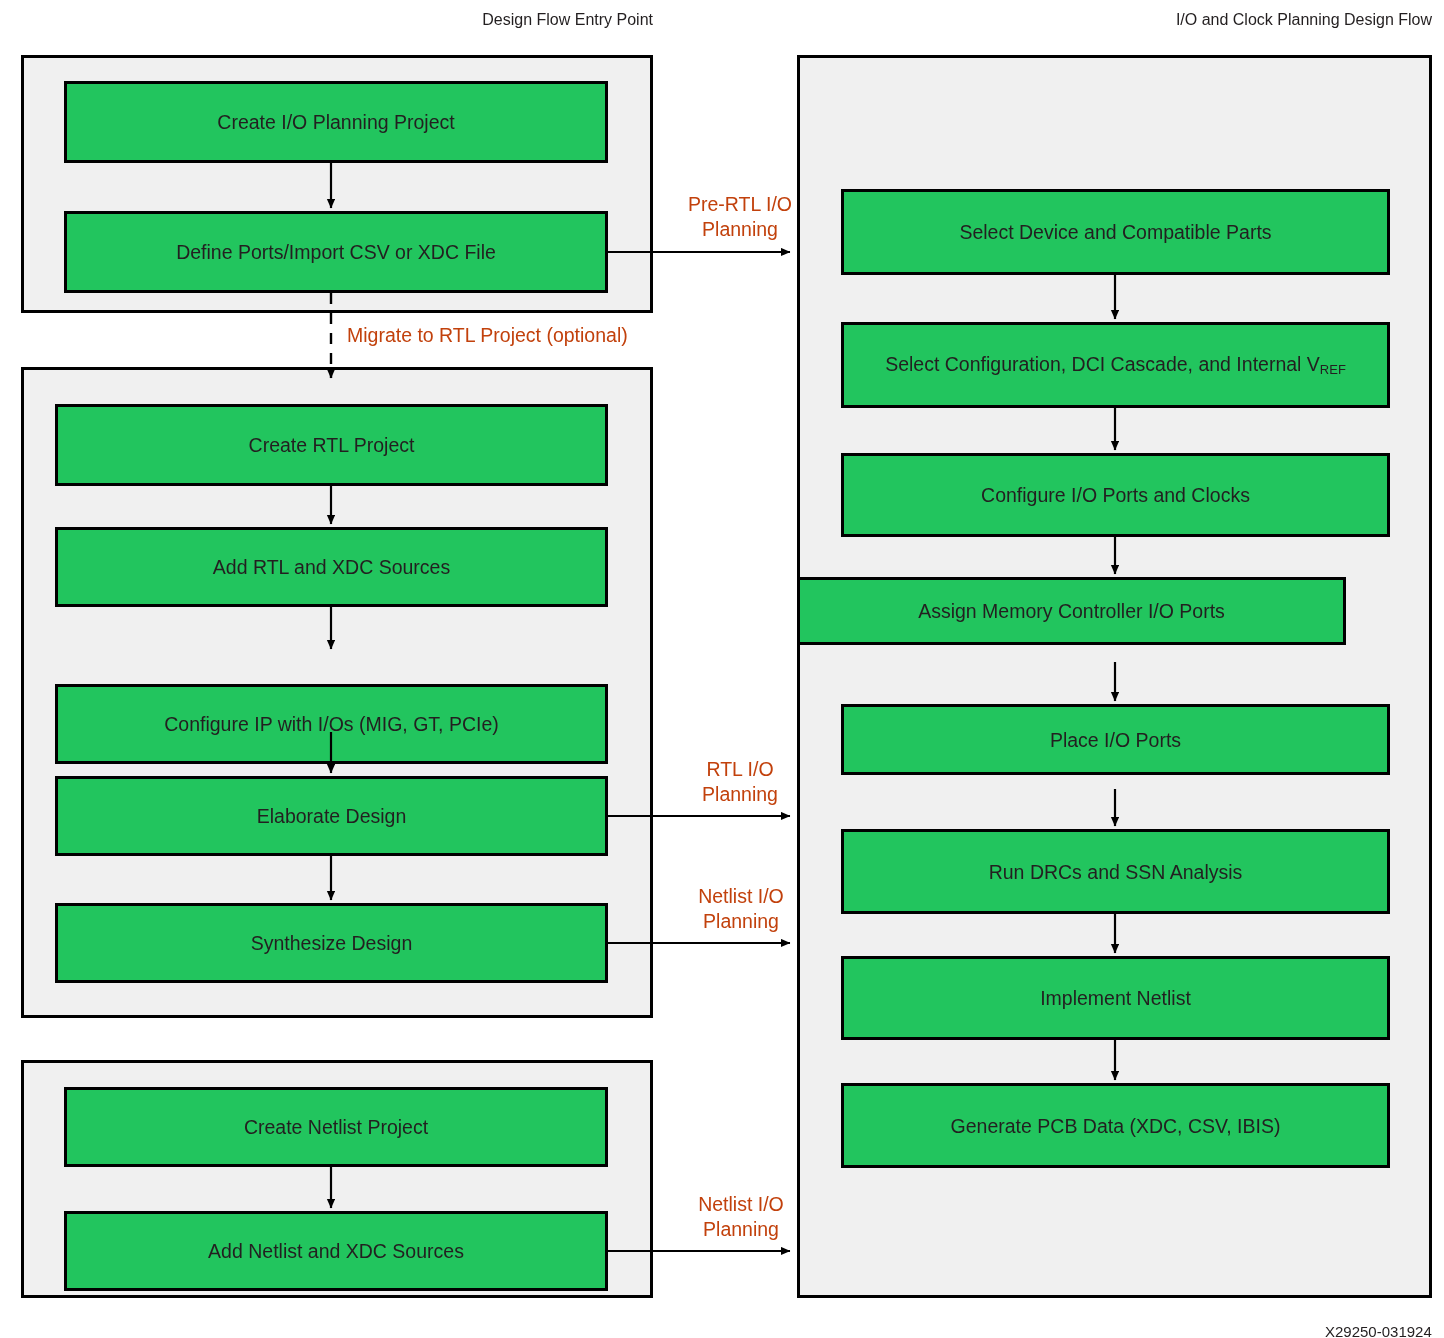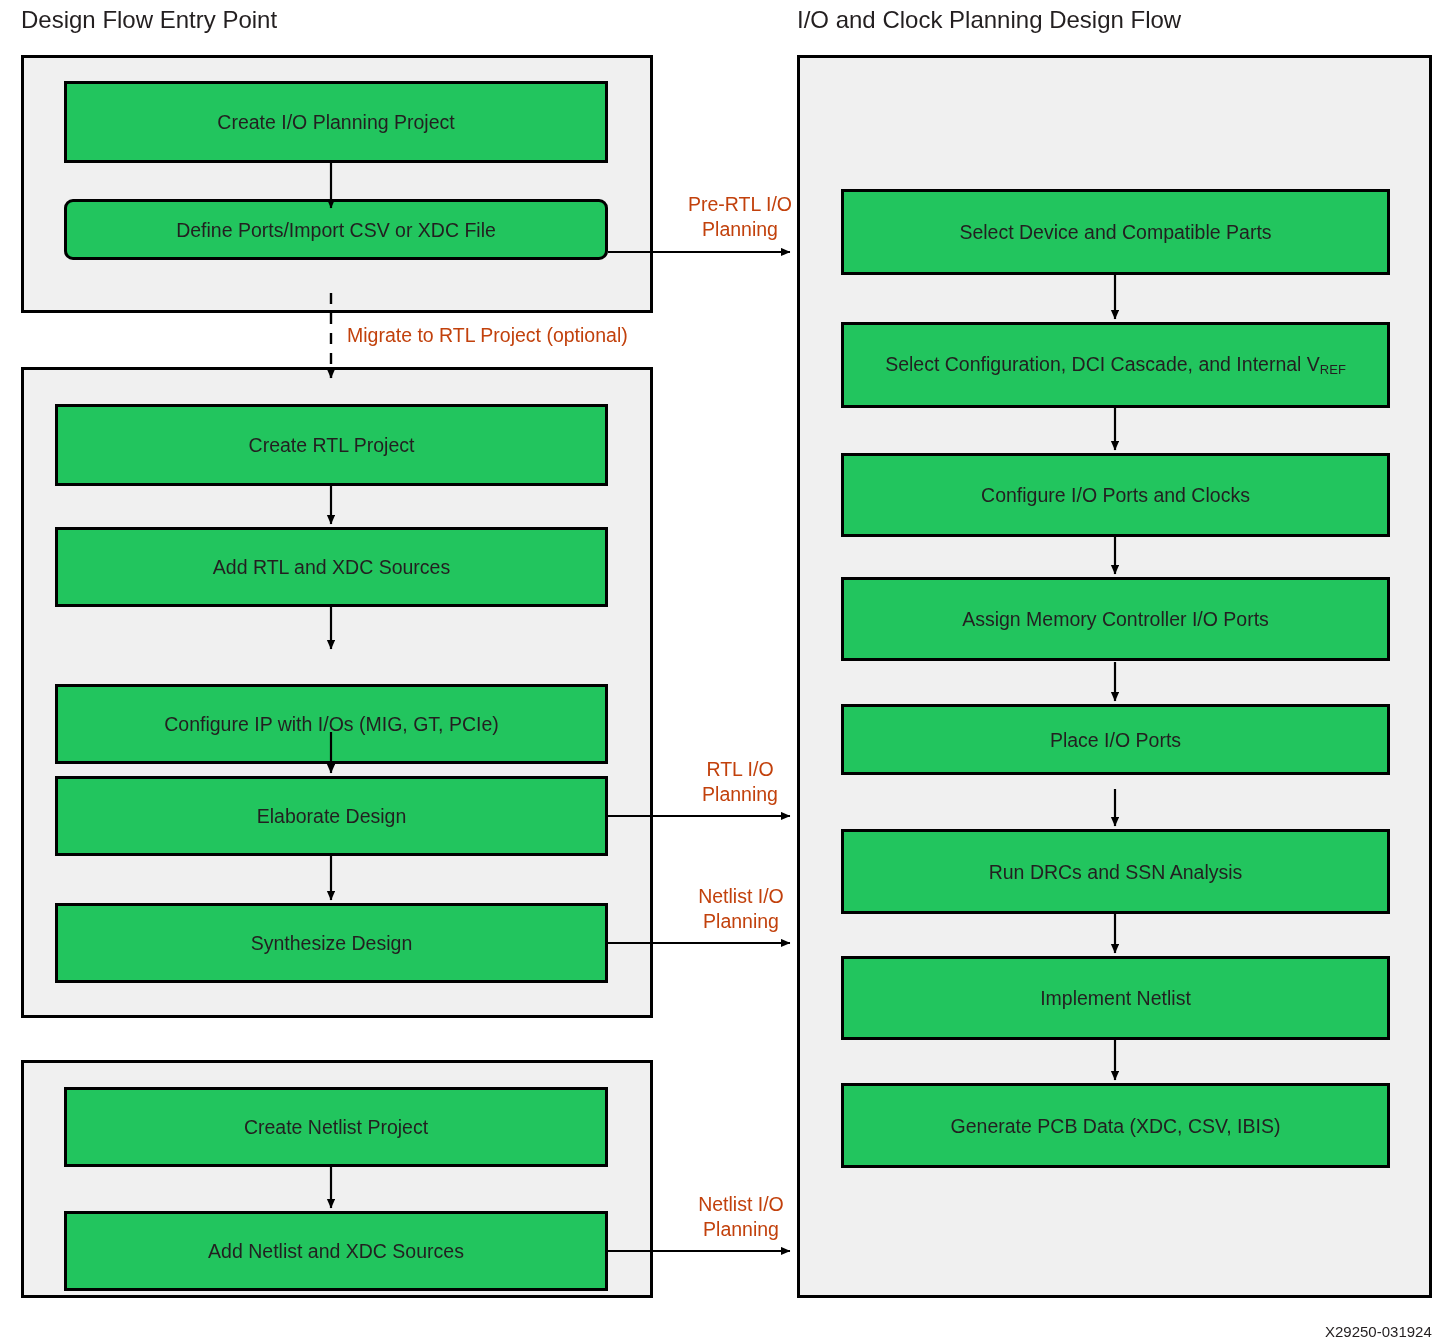--- a/index.html
+++ b/index.html
@@ -22,23 +22,23 @@
   svg.lines {
     position: absolute;
     left: 0;
     top: 0;
     width: 1444px;
     height: 1338px;
     pointer-events: none;
   }
   .col-title {
     position: absolute;
-    font-size: 24px;
+    font-size: 16px;
     line-height: 30px;
-    text-align: left;
+    text-align: right;
     white-space: nowrap;
     color: #231f20;
   }
   .group-panel {
     position: absolute;
     background: #f0f0f0;
     border: 3px solid #000000;
     box-sizing: border-box;
   }
   .proc-box {
@@ -91,21 +91,21 @@
 
   <div class="col-title" style="left:21px; top:5px; width:632px;">Design Flow Entry Point</div>
   <div class="col-title" style="left:797px; top:5px; width:635px;">I/O and Clock Planning Design Flow</div>
 
   <div class="group-panel" style="left:21px; top:55px; width:632px; height:258px;"></div>
 
   <div class="proc-box" style="left:64px; top:81px; width:544px; height:82px;">
     <span class="lbl">Create I/O Planning Project</span>
   </div>
 
-  <div class="proc-box" style="left:64px; top:199px; width:544px; height:61px;border-radius:9px;">
+  <div class="proc-box" style="left:64px; top:211px; width:544px; height:82px;">
     <span class="lbl">Define Ports/Import CSV or XDC File</span>
   </div>
 
   <div class="group-panel" style="left:21px; top:367px; width:632px; height:651px;"></div>
 
   <div class="proc-box" style="left:55px; top:404px; width:553px; height:82px;">
     <span class="lbl">Create RTL Project</span>
   </div>
 
   <div class="proc-box" style="left:55px; top:527px; width:553px; height:80px;">
@@ -141,21 +141,21 @@
   </div>
 
   <div class="proc-box" style="left:841px; top:322px; width:549px; height:86px;">
     <span class="lbl"><span>Select Configuration, DCI Cascade, and Internal V</span><sub>REF</sub></span>
   </div>
 
   <div class="proc-box" style="left:841px; top:453px; width:549px; height:84px;">
     <span class="lbl">Configure I/O Ports and Clocks</span>
   </div>
 
-  <div class="proc-box" style="left:841px; top:577px; width:549px; height:84px;">
+  <div class="proc-box" style="left:797px; top:577px; width:549px; height:68px;">
     <span class="lbl">Assign Memory Controller I/O Ports</span>
   </div>
 
   <div class="proc-box" style="left:841px; top:704px; width:549px; height:71px;text-align:center;">
     <span class="lbl">Place I/O Ports</span>
   </div>
 
   <div class="proc-box" style="left:841px; top:829px; width:549px; height:85px;text-align:center;">
     <span class="lbl">Run DRCs and SSN Analysis</span>
   </div>

